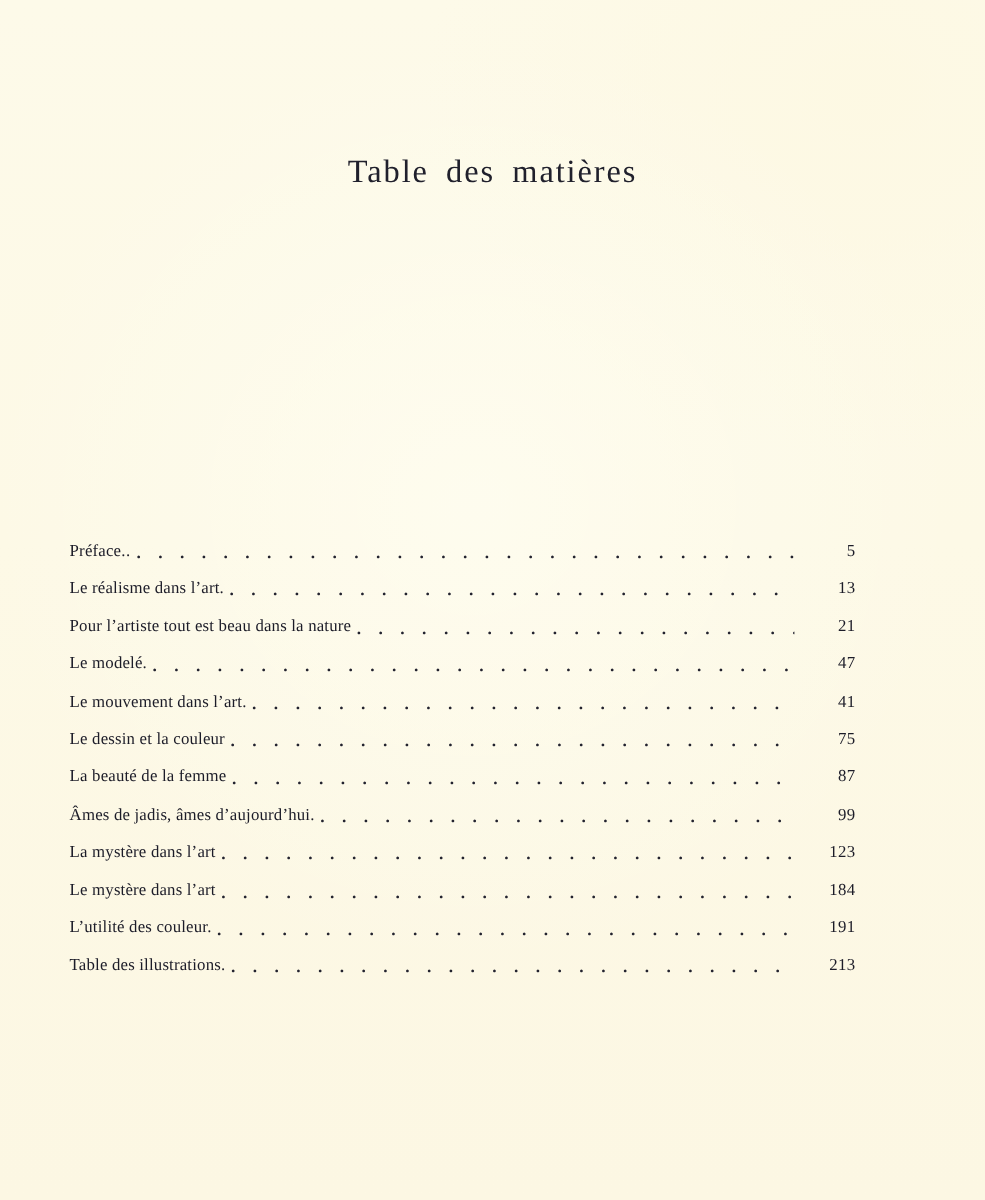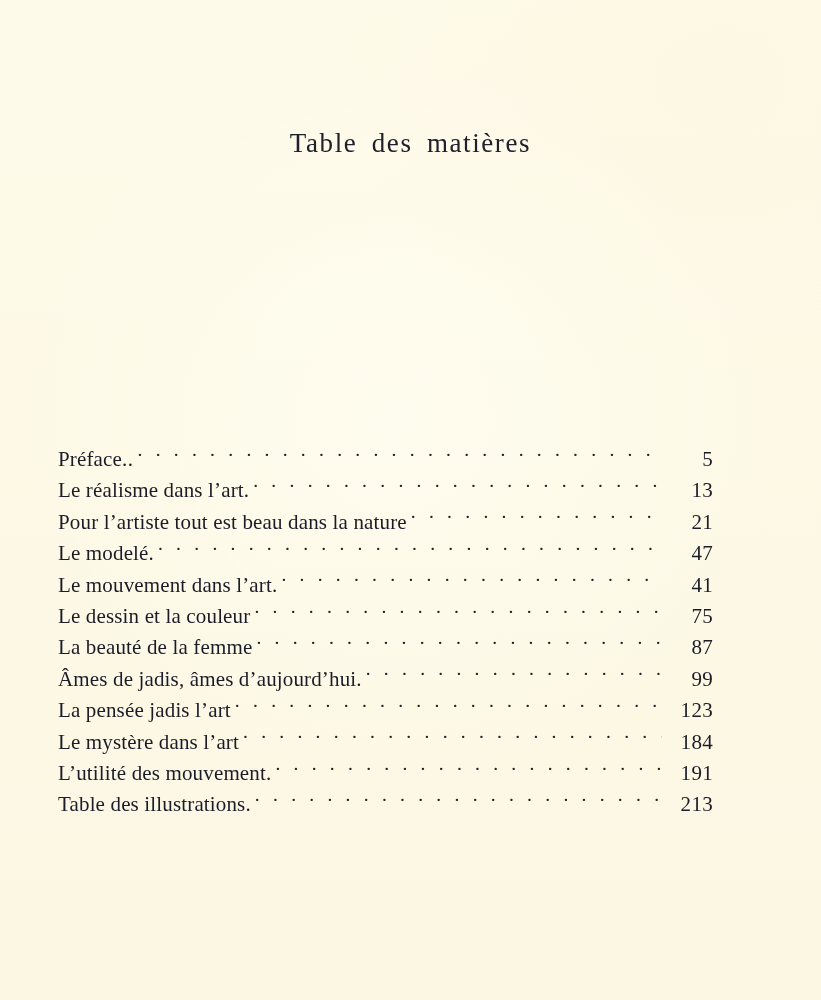--- a/index.html
+++ b/index.html
@@ -49,23 +49,23 @@
   
   .toc-list {
     position: absolute;
     top: 444px;
     left: 58px;
     width: 655px;
   }
 
   .toc-entry {
     display: flex;
-    align-items: flex-start;
+    align-items: flex-end;
     height: 31.4px;
-    font-size: 21px;
+    font-size: 14px;
     line-height: 31.4px;
     color: #1c1c28;
     white-space: nowrap;
   }
 
   .entry-title {
     flex: 0 0 auto;
     letter-spacing: 0.15px;
   }
 
@@ -148,31 +148,31 @@
         <span class="entry-title">La beauté de la femme</span>
         <span class="leader"></span>
         <span class="entry-page">87</span>
       </div>
       <div class="toc-entry">
         <span class="entry-title one-dot">Âmes de jadis, âmes d’aujourd’hui</span>
         <span class="leader"></span>
         <span class="entry-page">99</span>
       </div>
       <div class="toc-entry">
-        <span class="entry-title">La pensée jadis l’art</span>
+        <span class="entry-title">La mystère dans l’art</span>
         <span class="leader"></span>
         <span class="entry-page">123</span>
       </div>
       <div class="toc-entry">
         <span class="entry-title">Le mystère dans l’art</span>
         <span class="leader"></span>
         <span class="entry-page">184</span>
       </div>
       <div class="toc-entry">
-        <span class="entry-title one-dot">L’utilité des mouvement</span>
+        <span class="entry-title one-dot">L’utilité des couleur</span>
         <span class="leader"></span>
         <span class="entry-page">191</span>
       </div>
       <div class="toc-entry">
         <span class="entry-title one-dot">Table des illustrations</span>
         <span class="leader"></span>
         <span class="entry-page">213</span>
       </div>
     </div>
 

